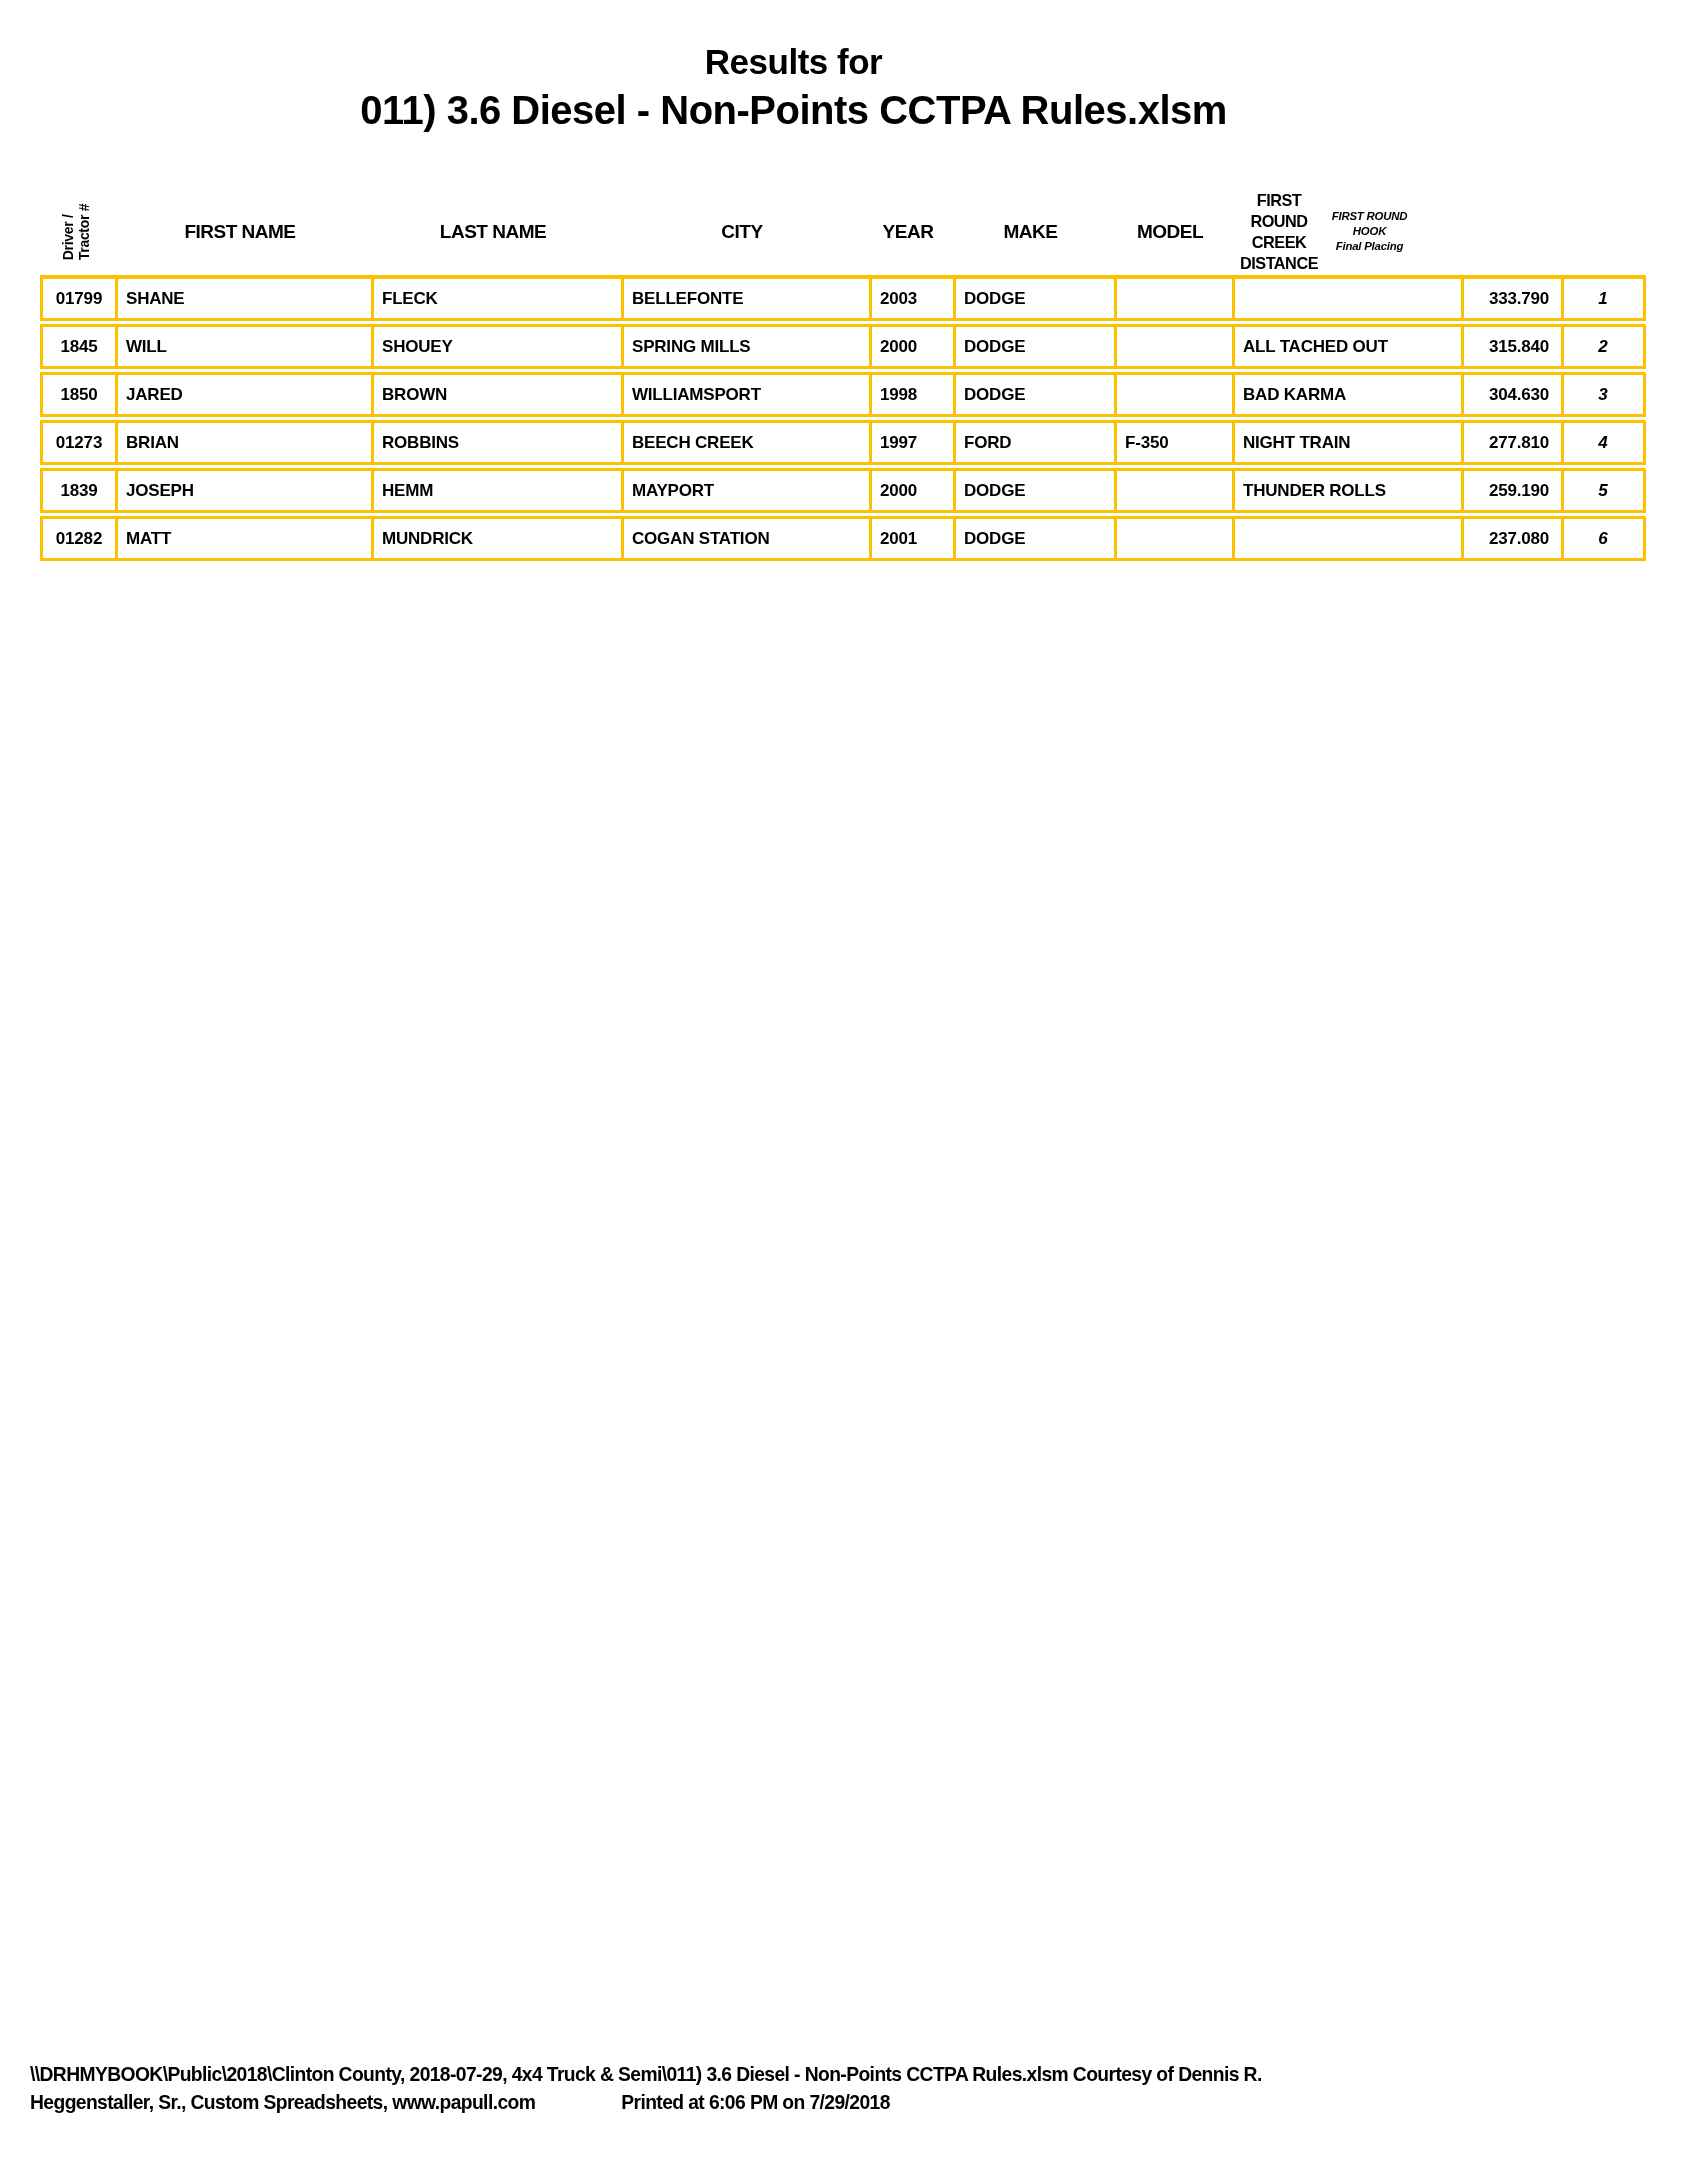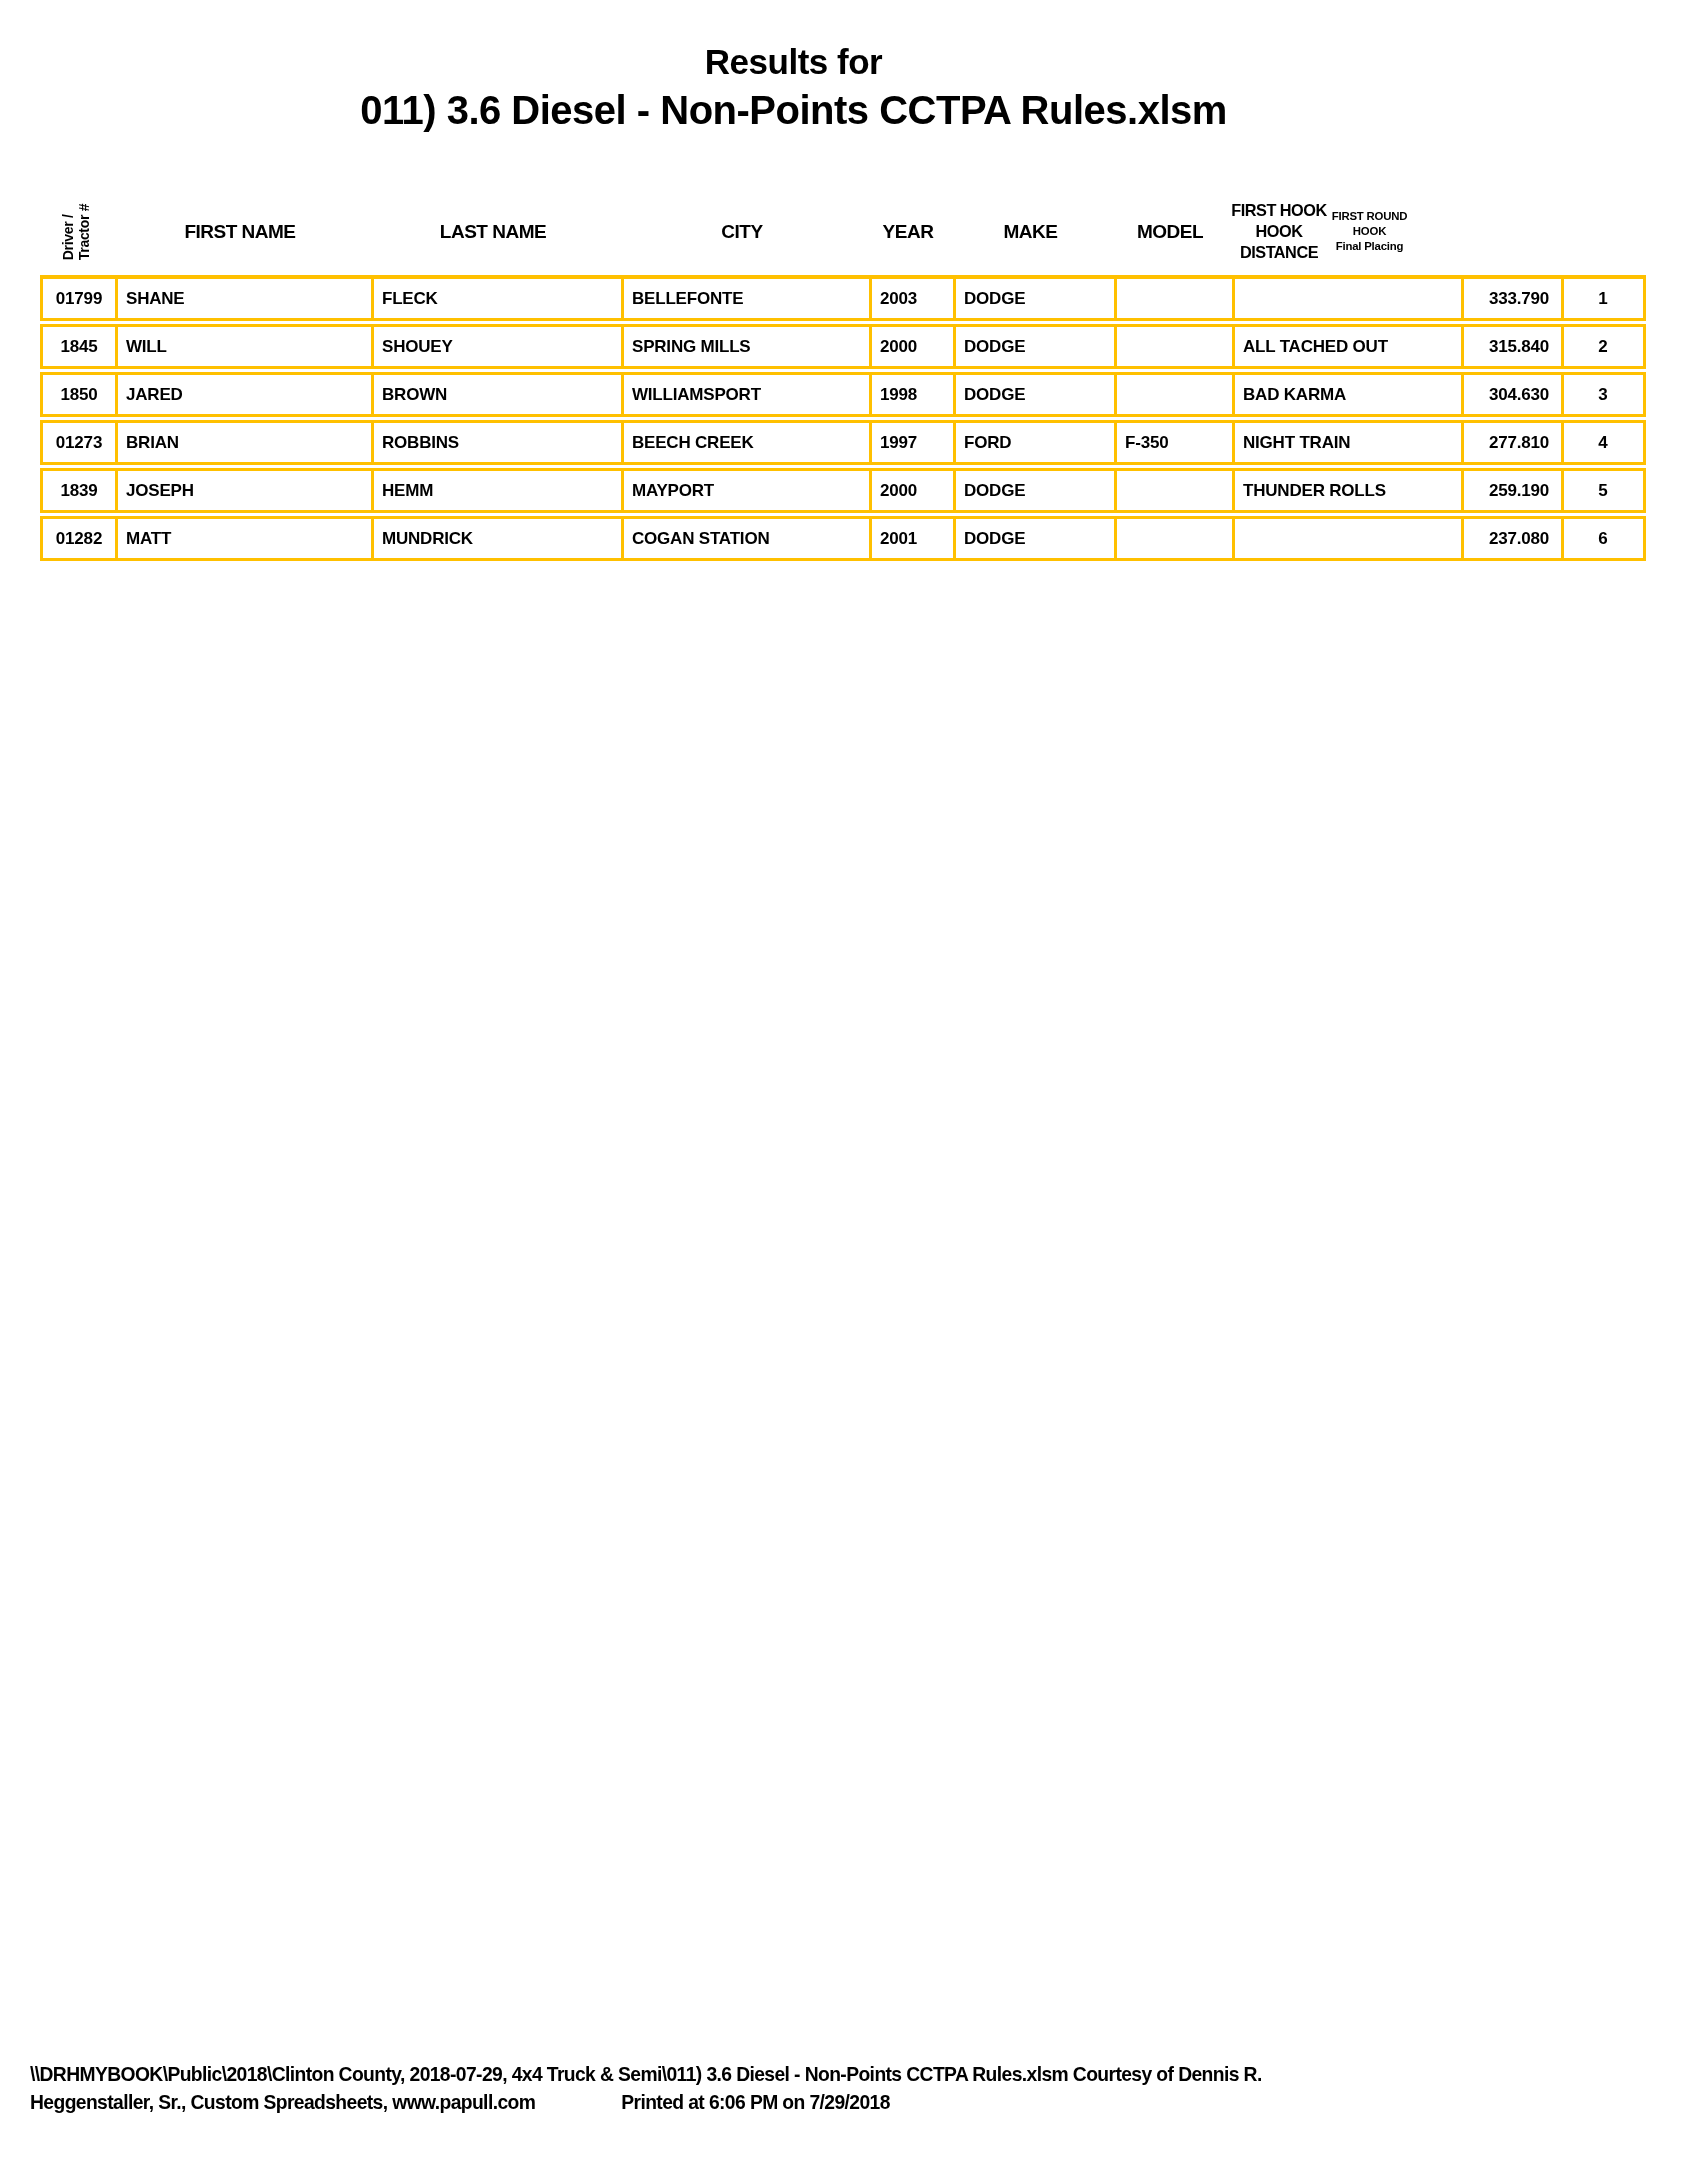--- a/index.html
+++ b/index.html
@@ -60,21 +60,21 @@
   
   .c-driver{width:72px;}
   .c-first{width:256px;}
   .c-last{width:250px;}
   .c-city{width:248px;}
   .c-year{width:84px;}
   .c-make{width:161px;}
   .c-model{width:118px;}
   .c-vehicle{width:229px;}
   .c-distance{width:100px;}
-  .c-placing{width:81px;}
+  .c-placing{width:81px;font-style:italic;}
 
   
   .pagefooter{
     position:absolute;left:30px;top:2061px;width:1584px;
     font-size:19.3px;font-weight:bold;letter-spacing:-0.6px;
     line-height:28px;
   }
   .footer-line2-right{margin-left:86px;}
 </style>
 </head>
@@ -95,21 +95,21 @@
           <span>Driver /</span><br>
           <span>Tractor #</span>
         </div>
       </div>
       <div class="th c-first">FIRST NAME</div>
       <div class="th c-last">LAST NAME</div>
       <div class="th c-city">CITY</div>
       <div class="th c-year">YEAR</div>
       <div class="th c-make">MAKE</div>
       <div class="th c-model">MODEL</div>
-      <div class="th th-distance c-distance">FIRST HOOK HOOK DISTANCE</div>
+      <div class="th th-distance c-distance">FIRST ROUND CREEK DISTANCE</div>
       <div class="th th-placing c-placing">
         <div>FIRST ROUND HOOK</div>
         <div>Final Placing</div>
       </div>
     </div>
 
     <div class="tbody">
       <div class="row">
         <div class="cell cell-driver c-driver">01799</div>
         <div class="cell c-first">SHANE</div>

